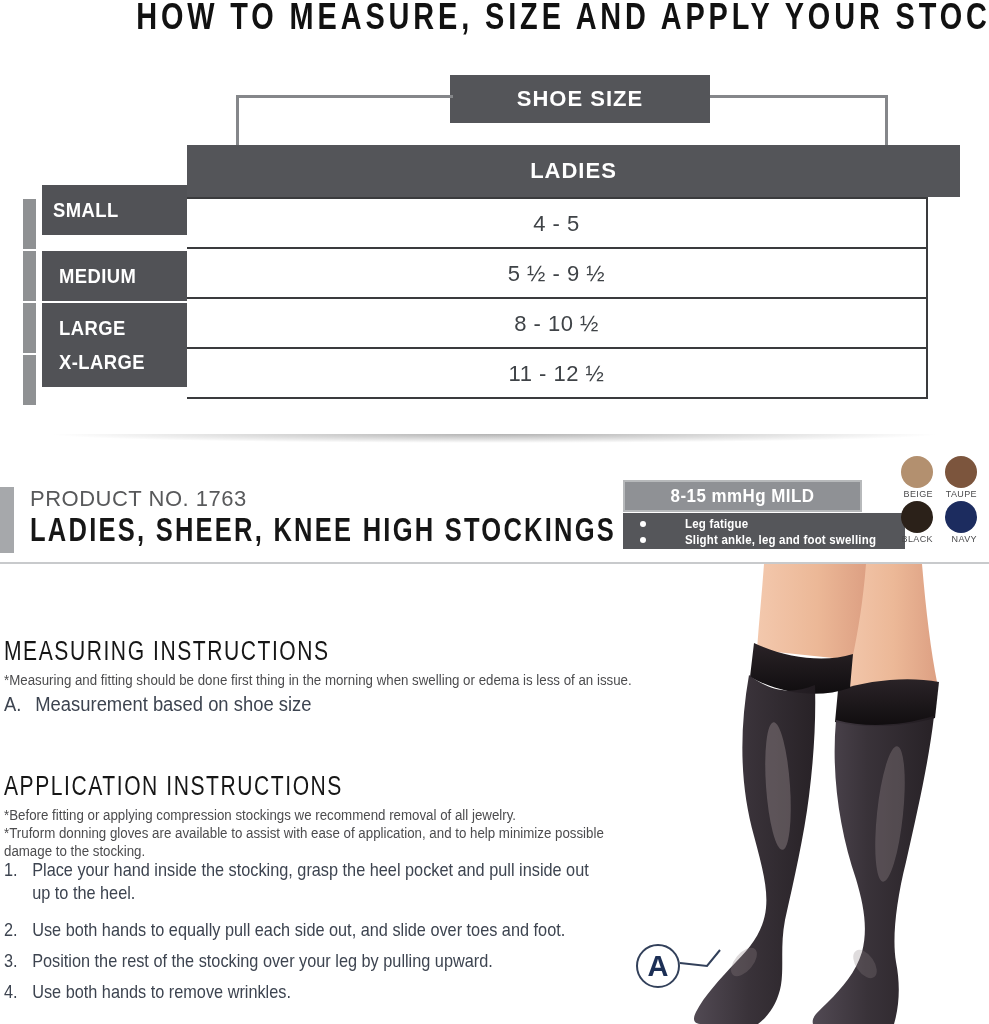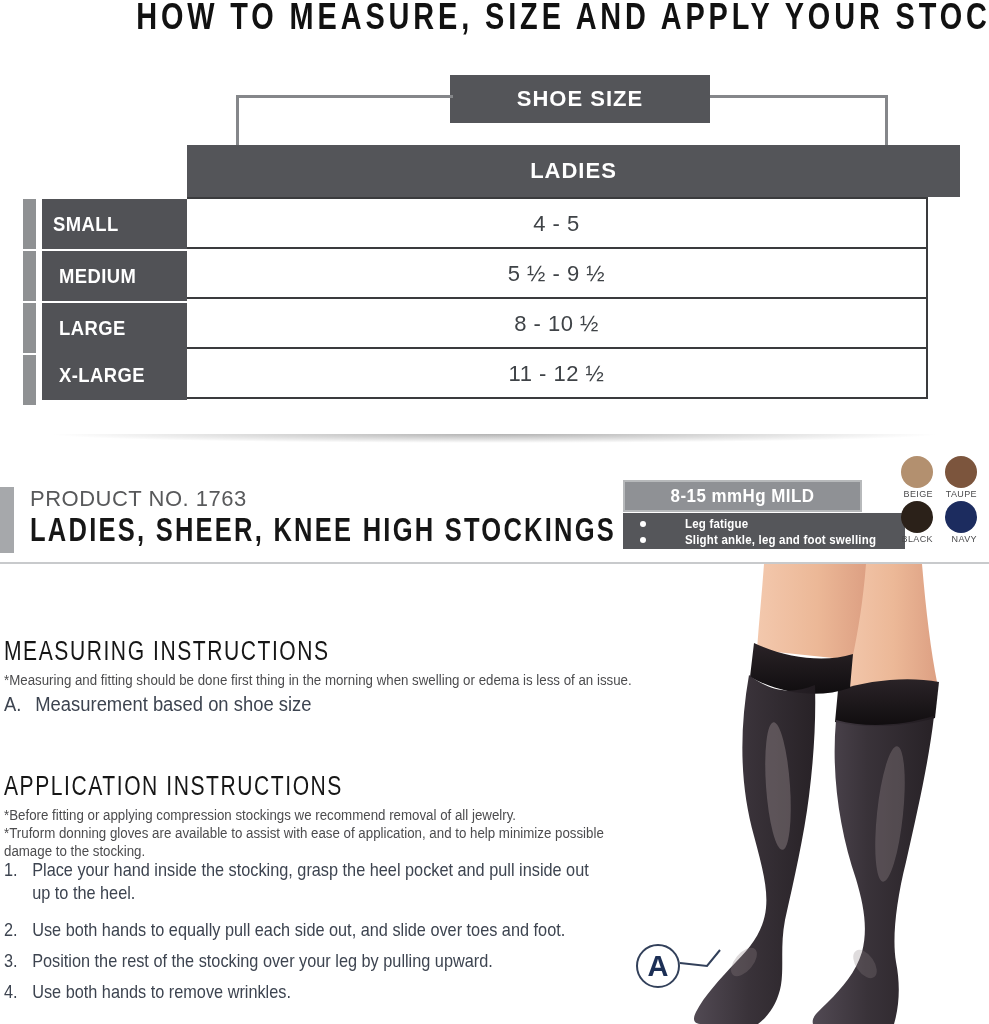--- a/index.html
+++ b/index.html
@@ -100,27 +100,27 @@
   </div>
 
   <div class="abs value-col">
     <div class="value-row">4 - 5</div>
     <div class="value-row">5 ½ - 9 ½</div>
     <div class="value-row">8 - 10 ½</div>
     <div class="value-row">11 - 12 ½</div>
   </div>
 
   <div class="abs acc-bar" style="top:199px;"></div>
-  <div class="abs size-box" style="top:199px;padding-left:11px;"><span>SMALL</span></div>
+  <div class="abs size-box" style="top:185px;padding-left:11px;"><span>SMALL</span></div>
   <div class="abs acc-bar" style="top:251px;"></div>
   <div class="abs size-box" style="top:251px;"><span>MEDIUM</span></div>
   <div class="abs acc-bar" style="top:303px;"></div>
   <div class="abs size-box" style="top:303px;"><span>LARGE</span></div>
   <div class="abs acc-bar" style="top:355px;"></div>
-  <div class="abs size-box" style="top:350px;"><span>X-LARGE</span></div>
+  <div class="abs size-box" style="top:337px;"><span>X-LARGE</span></div>
 
   <div class="abs shadow-div"></div>
   <div class="abs hr-line"></div>
 
   <div class="abs p-acc"></div>
   <div class="abs p-no">PRODUCT NO. 1763</div>
   <div class="abs p-name">
     <span class="cond" style="transform:scaleX(0.75);">LADIES, SHEER, KNEE HIGH STOCKINGS</span>
   </div>
 

